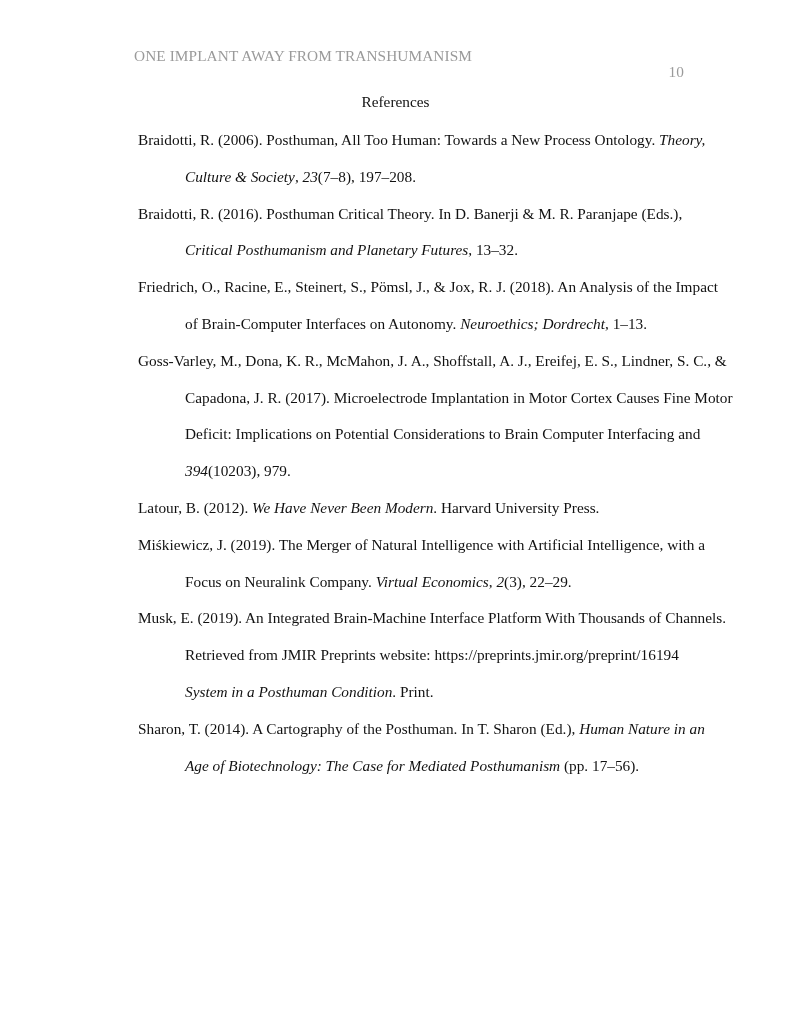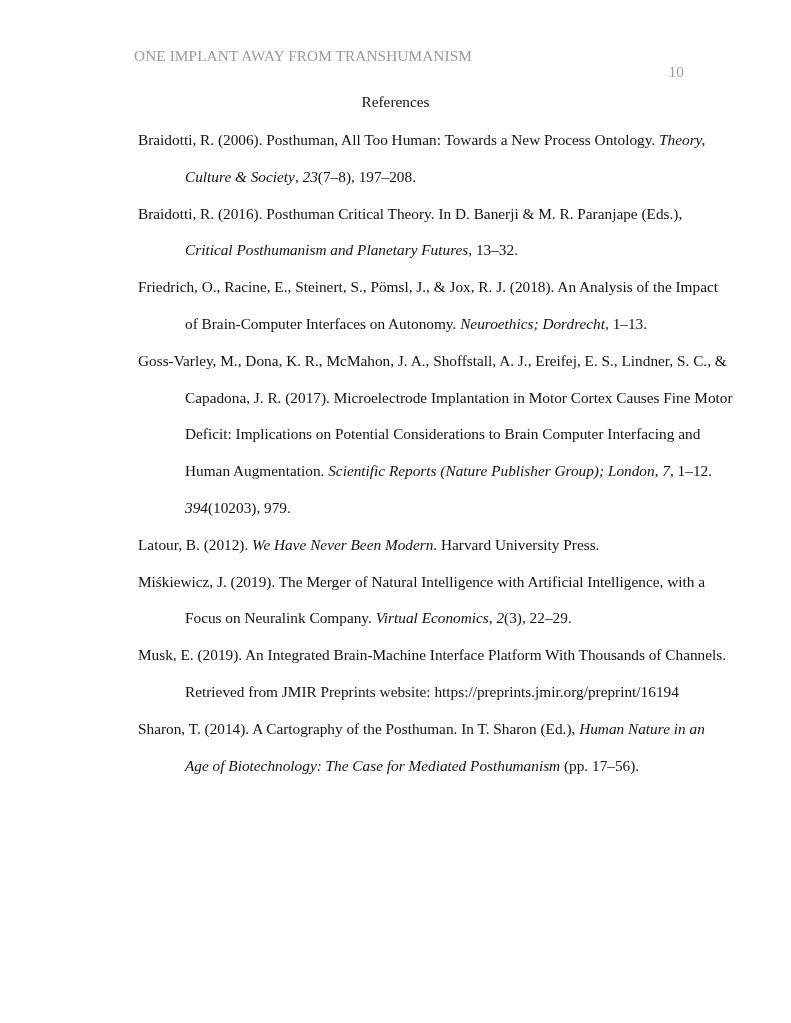--- a/index.html
+++ b/index.html
@@ -36,35 +36,35 @@
       <div class="ref-line indent"><i>Critical Posthumanism and Planetary Futures</i><span>, 13–32.</span></div>
     </div>
     <div>
       <div class="ref-line"><span>Friedrich, O., Racine, E., Steinert, S., Pömsl, J., &amp; Jox, R. J. (2018). An Analysis of the Impact</span></div>
       <div class="ref-line indent"><span>of Brain-Computer Interfaces on Autonomy. </span><i>Neuroethics; Dordrecht</i><span>, 1–13.</span></div>
     </div>
     <div>
       <div class="ref-line"><span>Goss-Varley, M., Dona, K. R., McMahon, J. A., Shoffstall, A. J., Ereifej, E. S., Lindner, S. C., &amp;</span></div>
       <div class="ref-line indent"><span>Capadona, J. R. (2017). Microelectrode Implantation in Motor Cortex Causes Fine Motor</span></div>
       <div class="ref-line indent"><span>Deficit: Implications on Potential Considerations to Brain Computer Interfacing and</span></div>
-      <div class="ref-line indent"><span>Human Augmentation. </span><i>Scientific Reports (Nature Publisher Group); London</i><span>, </span><i>7</i><span>, 1–12.</span></div>
     </div>
     <div>
       <div class="ref-line indent"><i>394</i><span>(10203), 979.</span></div>
     </div>
     <div>
       <div class="ref-line"><span>Latour, B. (2012). </span><i>We Have Never Been Modern</i><span>. Harvard University Press.</span></div>
     </div>
     <div>
       <div class="ref-line"><span>Miśkiewicz, J. (2019). The Merger of Natural Intelligence with Artificial Intelligence, with a</span></div>
       <div class="ref-line indent"><span>Focus on Neuralink Company. </span><i>Virtual Economics</i><span>, </span><i>2</i><span>(3), 22–29.</span></div>
     </div>
     <div>
       <div class="ref-line"><span>Musk, E. (2019). An Integrated Brain-Machine Interface Platform With Thousands of Channels.</span></div>
       <div class="ref-line indent"><span>Retrieved from JMIR Preprints website: https://preprints.jmir.org/preprint/16194</span></div>
     </div>
     <div>
+      <div class="ref-line indent"><i>System in a Posthuman Condition</i><span>. Print.</span></div>
     </div>
     <div>
       <div class="ref-line"><span>Sharon, T. (2014). A Cartography of the Posthuman. In T. Sharon (Ed.), </span><i>Human Nature in an</i></div>
       <div class="ref-line indent"><i>Age of Biotechnology: The Case for Mediated Posthumanism</i><span> (pp. 17–56).</span></div>
     </div>
   </div>
 
 </body></html>

